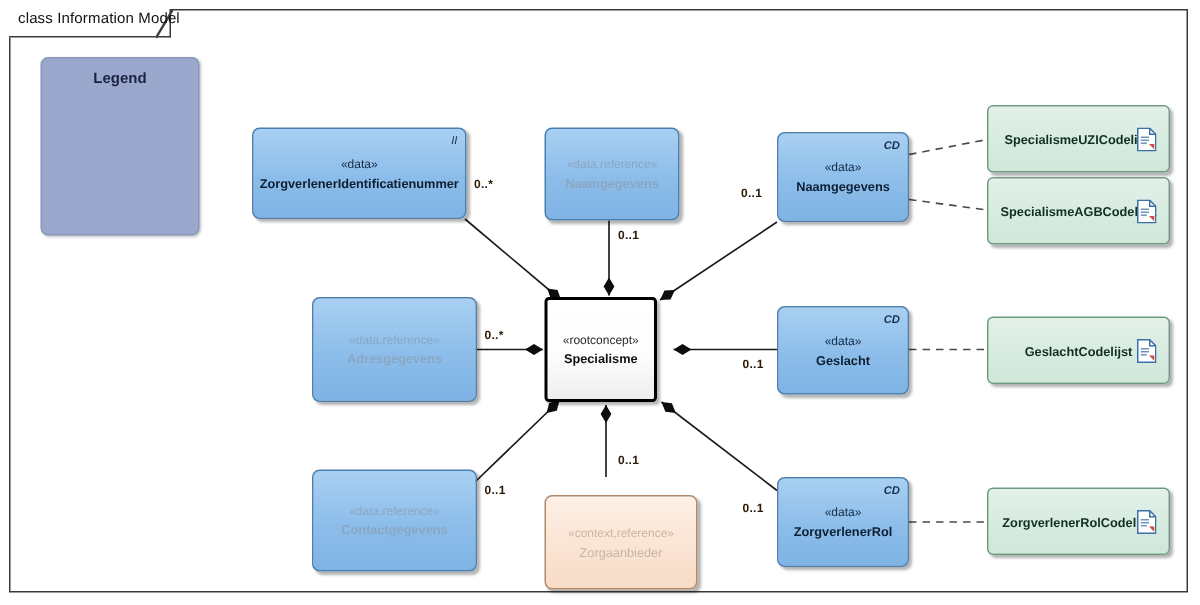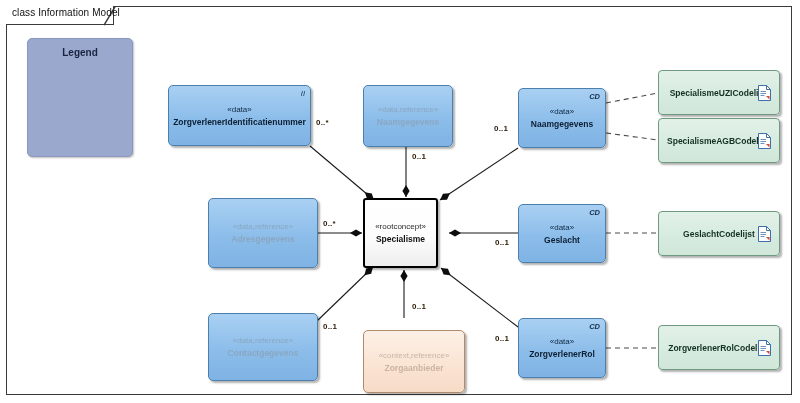--- a/index.html
+++ b/index.html
@@ -70,21 +70,21 @@
     border:1.4px solid #4a7fae;
   }
   .n-dataref .stereo{color:#8aa7c2;}
   .n-dataref .nm{color:#8aa7c2;font-weight:bold;}
 
   .n-container{
     background:linear-gradient(180deg,#fdf0e6 0%,#fae3d2 60%,#f7dcc7 100%);
     border:1.4px solid #b08a6a;
   }
   .n-container .stereo{color:#cbb4a2;}
-  .n-container .nm{color:#cbb4a2;font-weight:bold;}
+  .n-container .nm{color:#cbb4a2;font-weight:normal;}
 
   .n-root{
     background:linear-gradient(180deg,#ffffff 0%,#fdfdfd 55%,#eeeeee 100%);
     border:2.5px solid #000;border-radius:3px;
   }
   .n-root .stereo{color:#2b2b2b;}
   .n-root .nm{color:#111;}
 
   .n-codelist{
     background:linear-gradient(180deg,#e3f1e8 0%,#d6ebe0 60%,#cfe6d9 100%);

